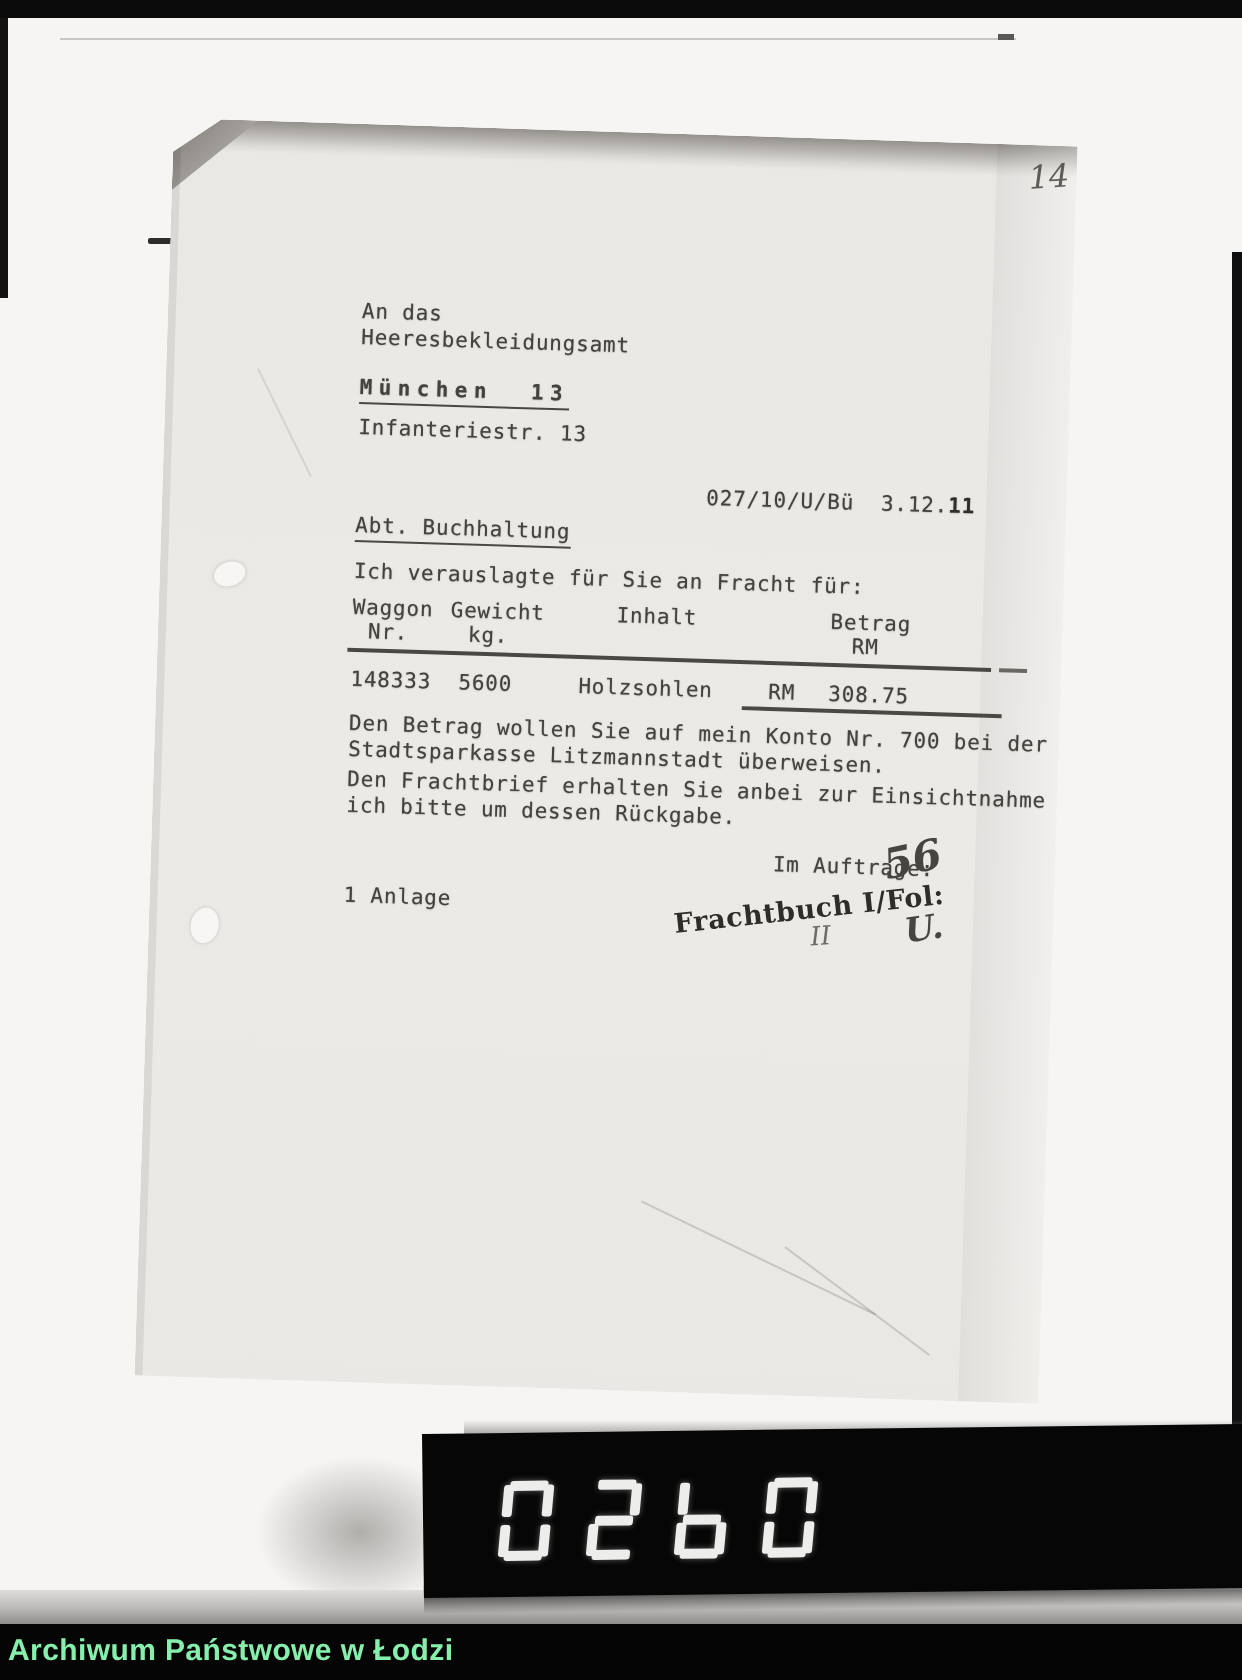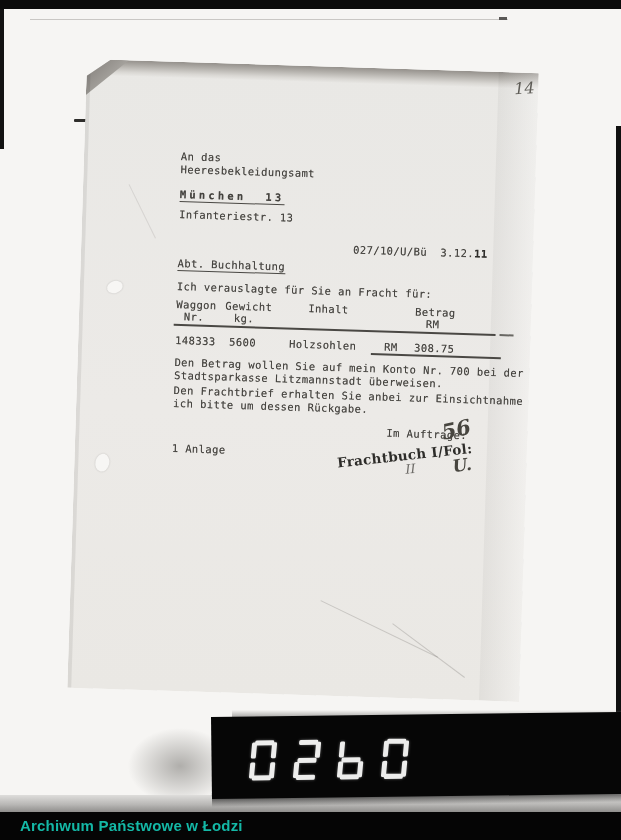--- a/index.html
+++ b/index.html
@@ -60,21 +60,21 @@
   .seg.a{left:3px;right:3px;top:0;height:5px;}
   .seg.g{left:3px;right:3px;top:17.5px;height:5px;}
   .seg.d{left:3px;right:3px;bottom:0;height:5px;}
   .seg.f{left:0;top:2px;width:5px;height:16px;}
   .seg.b{right:0;top:2px;width:5px;height:16px;}
   .seg.e{left:0;bottom:2px;width:5px;height:16px;}
   .seg.c{right:0;bottom:2px;width:5px;height:16px;}
 
   
   .archive-bar{position:absolute;left:0;top:812px;width:100%;height:28px;background:#050505;}
-  .archive-bar .label{position:absolute;left:20px;top:0;line-height:27px;color:#14b8a6;
+  .archive-bar .label{position:absolute;left:4px;top:0;line-height:27px;color:#86efac;
         font-family:"Liberation Sans",sans-serif;font-weight:bold;font-size:15px;letter-spacing:0.2px;}
 </style>
 </head>
 <body>
 
 <div class="screen">
 
   <div class="strip-top"></div>
   <div class="sliver-left"></div>
   <div class="sliver-right"></div>

